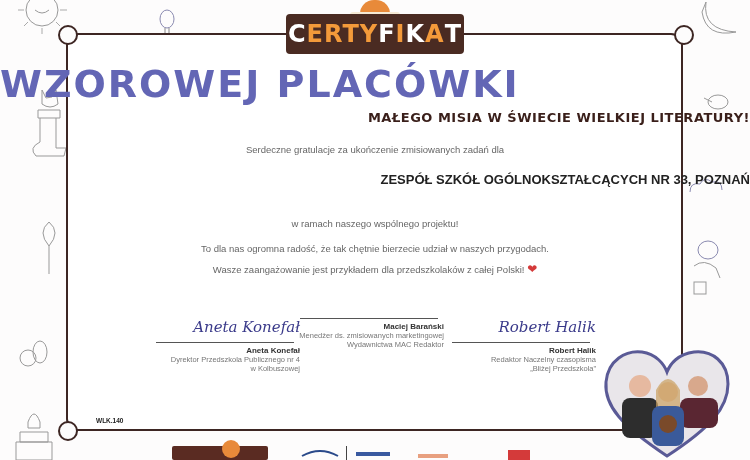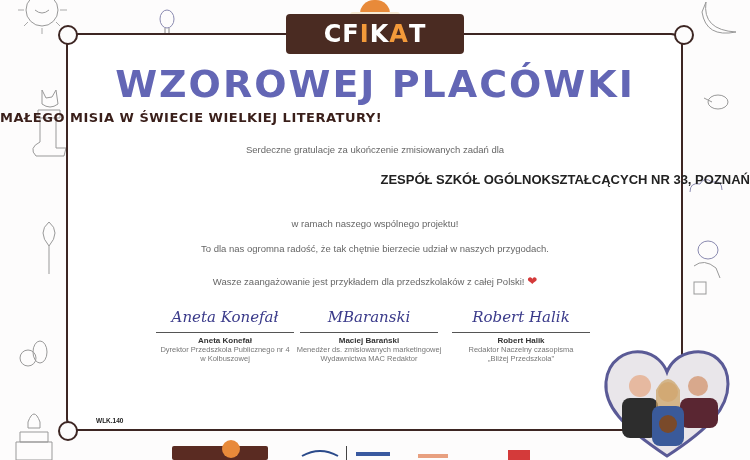--- a/index.html
+++ b/index.html
@@ -26,38 +26,38 @@
   .badge .o { color:#f39a3a; }
   .bear {
     position:absolute; left:360px; top:0px; width:30px; height:20px;
     background:#e88a3a; border-radius:14px 14px 4px 4px;
   }
   .book {
     position:absolute; left:350px; top:12px; width:50px; height:8px;
     background:#f5e9d4; border-radius:3px;
   }
   .title {
-    position:absolute; left:0; width:750px; top:62px; text-align:center;
+    position:absolute; left:0; width:750px; top:62px; text-align:left;
     font-family:"DejaVu Sans", sans-serif; font-weight:bold; font-size:38px;
     color:#6366b5; letter-spacing:2px;
   }
   .subtitle {
-    position:absolute; left:0; width:750px; top:110px; text-align:left;
+    position:absolute; left:0; width:750px; top:110px; text-align:right;
     font-family:"DejaVu Sans", sans-serif; font-weight:bold; font-size:13px;
     color:#3a1f1a; letter-spacing:0.5px;
   }
   .txt {
     position:absolute; left:0; width:750px; text-align:center; color:#666; font-size:9.5px;
   }
   .school {
     position:absolute; left:0; width:750px; top:172px; text-align:right;
     font-weight:bold; font-size:13px; color:#222;
   }
   .sig {
-    position:absolute; top:308px; width:150px; text-align:center;
+    position:absolute; top:318px; width:150px; text-align:right;
   }
   .sig .script {
     font-family:"DejaVu Serif", serif; font-style:italic; font-size:15px; color:#3a3a8a; height:24px;
   }
   .sig .line { border-top:1px solid #555; margin:0 6px; }
   .sig .name { font-size:8px; font-weight:bold; color:#333; margin-top:3px; }
   .sig .role { font-size:7.5px; color:#777; line-height:9px; }
   .code { position:absolute; left:96px; top:417px; font-size:6.5px; font-weight:bold; color:#222; }
   .heart {
     position:absolute; left:602px; top:346px; width:130px; height:114px;
@@ -116,48 +116,48 @@
 
 <div class="frame"></div>
 <div class="corner" style="left:58px;top:25px"></div>
 <div class="corner" style="left:674px;top:25px"></div>
 <div class="corner" style="left:58px;top:421px"></div>
 
 <div class="bear"></div>
 <div class="book"></div>
 <div class="badge">
   <span class="w">C</span>
+    <span class="o">ERTY</span>
     <span class="w">F</span>
     <span class="o">I</span>
     <span class="w">K</span>
     <span class="o">A</span>
     <span class="w">T</span>
 </div>
 
 <div class="title">WZOROWEJ PLACÓWKI</div>
 <div class="subtitle">MAŁEGO MISIA W ŚWIECIE WIELKIEJ LITERATURY!</div>
 
 <div class="txt" style="top:144px">Serdeczne gratulacje za ukończenie zmisiowanych zadań dla</div>
 <div class="school">ZESPÓŁ SZKÓŁ OGÓLNOKSZTAŁCĄCYCH NR 33, POZNAŃ</div>
 <div class="txt" style="top:218px">w ramach naszego wspólnego projektu!</div>
 <div class="txt" style="top:243px">To dla nas ogromna radość, że tak chętnie bierzecie udział w naszych przygodach.</div>
-<div class="txt" style="top:274px">
+<div class="txt" style="top:262px">
   <span>Wasze zaangażowanie jest przykładem dla przedszkolaków z całej Polski!</span>
   <span class="heart-icon">❤</span>
 </div>
 
 <div class="sig" style="left:150px">
   <div class="script">Aneta Konefał</div>
   <div class="line"></div>
   <div class="name">Aneta Konefał</div>
   <div class="role">Dyrektor Przedszkola Publicznego nr 4</div>
   <div class="role">w Kolbuszowej</div>
 </div>
 <div class="sig" style="left:294px">
-  <div class="script">MBaranski</div>
   <div class="line"></div>
   <div class="name">Maciej Barański</div>
   <div class="role">Menedżer ds. zmisiowanych marketingowej</div>
   <div class="role">Wydawnictwa MAC Redaktor</div>
 </div>
 <div class="sig" style="left:446px">
   <div class="script">Robert Halik</div>
   <div class="line"></div>
   <div class="name">Robert Halik</div>
   <div class="role">Redaktor Naczelny czasopisma</div>

